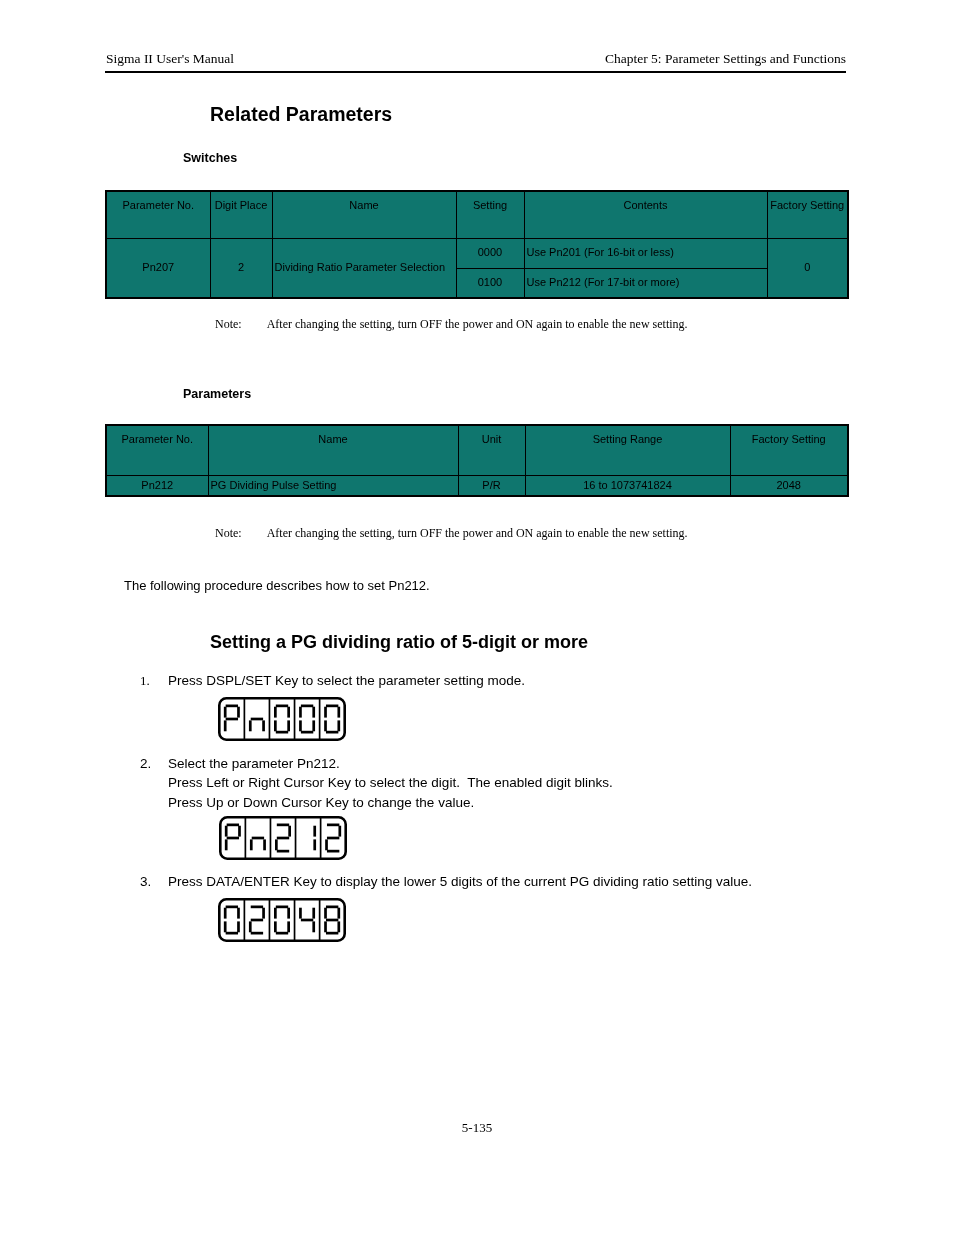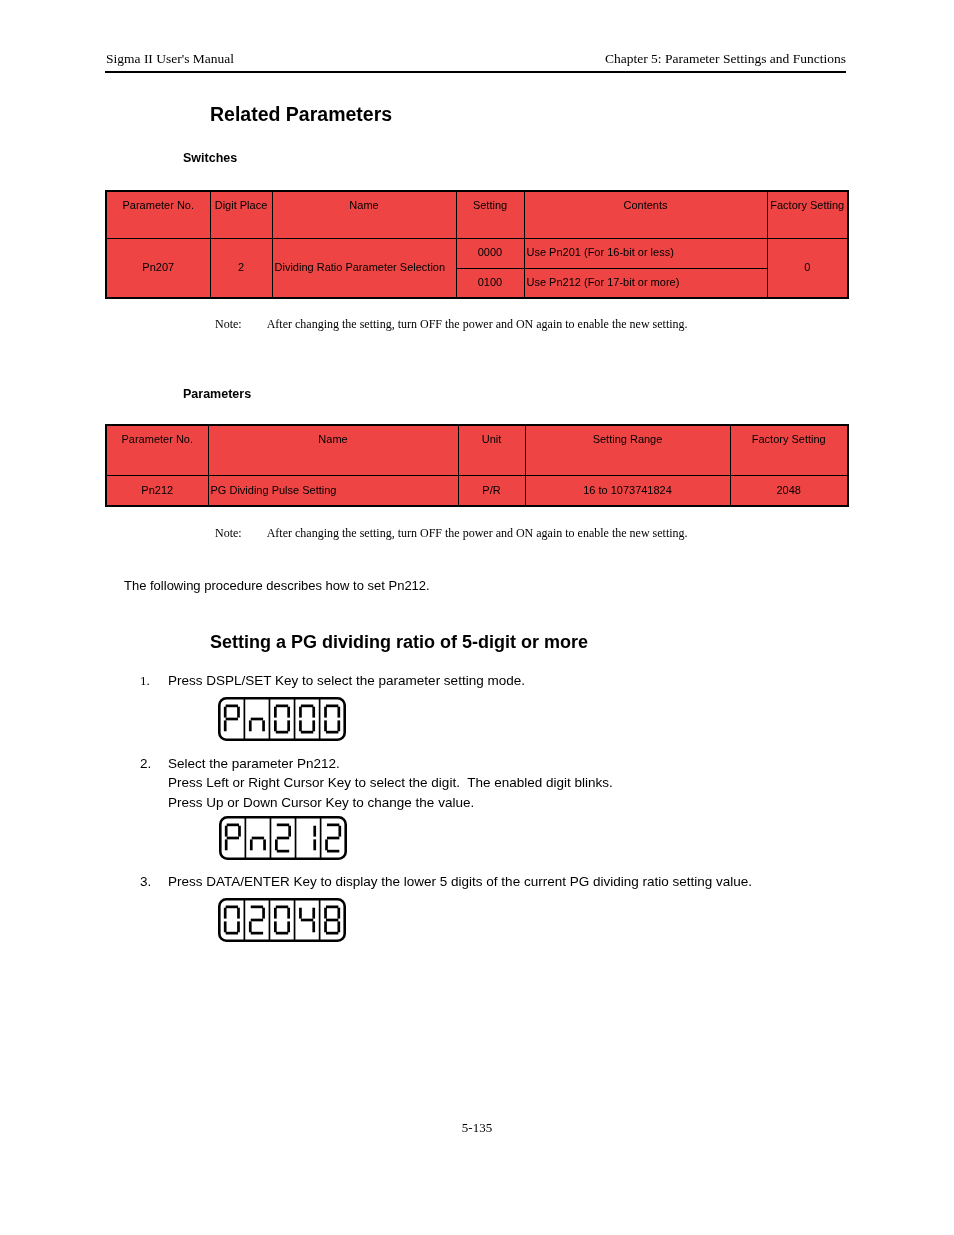--- a/index.html
+++ b/index.html
@@ -18,21 +18,21 @@
   .hdr-rule  { left:105px; top:71px; width:741px; height:2.2px; background:#000; }
 
   
   .title1 { left:210px; top:103px; font-size:19.5px; font-weight:bold; margin:0; }
   .title2 { left:210px; top:632px; font-size:18px;  font-weight:bold; margin:0; }
   .sublabel { font-size:12.5px; font-weight:bold; }
   .switches-label { left:183px; top:151px; }
   .params-label   { left:183px; top:387px; }
 
   
-  .tbl { position:absolute; border-collapse:collapse; table-layout:fixed; background:#ef4444; }
+  .tbl { position:absolute; border-collapse:collapse; table-layout:fixed; background:#0f766e; }
   .tbl, .tbl th, .tbl td { border:1.4px solid #000; }
   .tbl { border-width:2.6px; }
   .tbl th {
     font-weight:normal; font-size:11px; line-height:14px;
     text-align:center; vertical-align:top; padding:6px 2px 0 2px;
   }
   .tbl td {
     font-size:11px; line-height:13.5px;
     text-align:center; vertical-align:middle; padding:0 2px;
   }
@@ -119,21 +119,21 @@
         <col style="width:118px">
     </colgroup>
     <tbody>
         <tr style="height:50px">
       <th>Parameter No.</th>
       <th>Name</th>
       <th>Unit</th>
       <th>Setting Range</th>
       <th>Factory Setting</th>
     </tr>
-    <tr style="height:31px">
+    <tr style="height:21px">
       <td>Pn212</td>
       <td class="left">PG Dividing Pulse Setting</td>
       <td>P/R</td>
       <td>16 to 1073741824</td>
       <td>2048</td>
     </tr>
   </tbody>
     </table>
 
   <div class="abs note note2"><span class="note-label">Note:</span><span class="note-text">After changing the setting, turn OFF the power and ON again to enable the new setting.</span></div>

